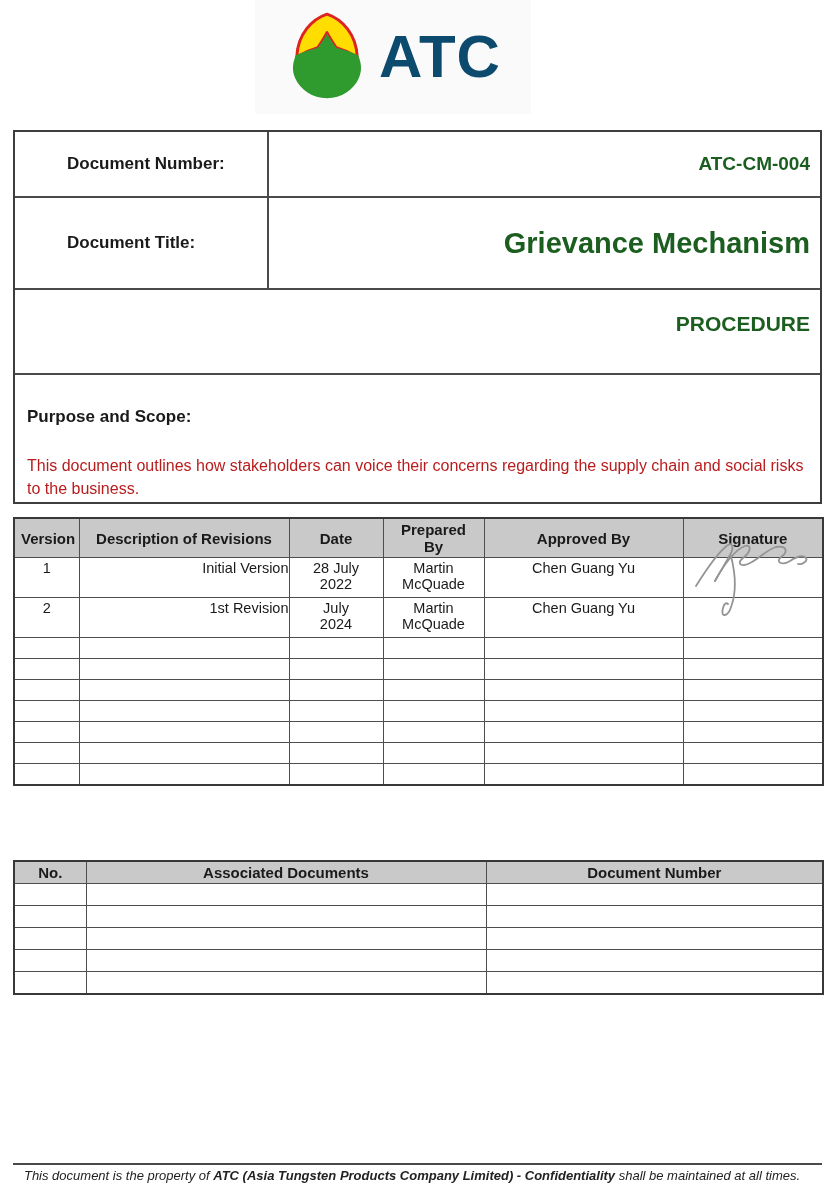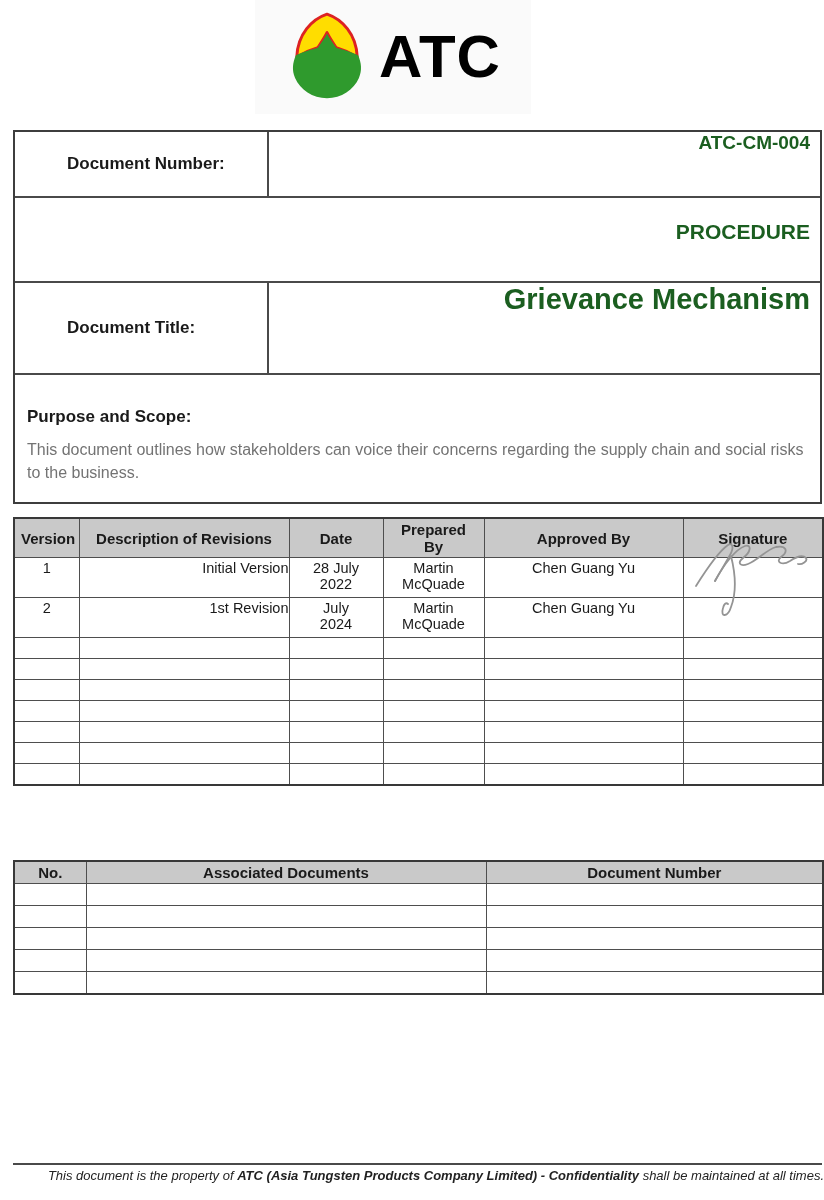--- a/index.html
+++ b/index.html
@@ -4,38 +4,38 @@
 <style>
   * { margin:0; padding:0; box-sizing:border-box; }
   html,body { background:#ffffff; }
   body { font-family:"Liberation Sans", sans-serif; color:#1a1a1a; }
   .page { position:relative; width:824px; height:1200px; margin:0 auto; background:#ffffff; overflow:hidden; }
 
   
   .logo-box { position:absolute; left:255px; top:0; width:276px; height:114px;
     background:#fafafa; display:flex; align-items:center; justify-content:center; gap:10px; }
   .logo-mark { width:84px; height:96px; flex:0 0 auto; }
-  .logo-text { font-size:60px; font-weight:800; color:#000000; letter-spacing:1px; line-height:1; }
+  .logo-text { font-size:60px; font-weight:800; color:#0c4a6e; letter-spacing:1px; line-height:1; }
 
   
   .doc-info { position:absolute; left:13px; top:130px; width:809px; border:2px solid #3d3d3d; }
   .di-row { display:flex; border-bottom:2px solid #4a4a4a; }
   .di-row:last-child { border-bottom:none; }
   .di-label { width:214px; border-right:2px solid #4a4a4a; display:flex; align-items:center;
     padding-left:12px; font-weight:bold; font-size:17px;margin-left:40px; }
-  .di-value { flex:1; display:flex; justify-content:flex-end; padding-right:10px; }
+  .di-value { flex:1; display:flex; align-items:center; justify-content:flex-end; padding-right:10px; }
   .row-number { height:66px; }
   .row-title { height:92px; }
   .num-value { font-size:19px; font-weight:bold; color:#1b5e20; }
   .title-value { font-size:29px; font-weight:bold; color:#1b5e20; }
   .row-type { height:85px; display:block; text-align:right; padding:22px 10px 0 0; }
   .type-value { font-size:21px; font-weight:bold; color:#1b5e20; }
   .row-purpose { height:127px; display:block; padding:32px 12px 0 12px; }
-  .purpose-heading { font-size:17px; font-weight:bold; margin-bottom:12px; }
-  .purpose-body { font-size:16px; line-height:1.42; color:#737373; }
+  .purpose-heading { font-size:17px; font-weight:bold; margin-bottom:28px; }
+  .purpose-body { font-size:16px; line-height:1.42; color:#b91c1c; }
 
   
   table.grid { position:absolute; left:13px; border-collapse:collapse; table-layout:fixed; width:809px; }
   table.grid td, table.grid th { border:1.5px solid #4e4e4e; font-size:14.5px; overflow:hidden; }
   table.grid { border:2px solid #383838; }
   table.grid th { background:#c9c9c9; font-weight:bold; font-size:15px; text-align:center; padding:2px 6px; }
   .rev-table { top:517px; }
   .assoc-table { top:860px; }
   .rev-table th { height:22px; }
   .assoc-table th { height:20px; }
@@ -45,21 +45,21 @@
   tr.data-row-2 td { height:40px; }
   tr.empty-row td { height:21px; }
   .assoc-table tr.empty-row td { height:22px; }
   .sig-cell { position:relative; }
 
   
   .signature-svg { position:absolute; left:690px; top:538px; width:124px; height:84px; pointer-events:none; }
 
   
   .footer-line { position:absolute; left:13px; top:1163px; width:809px; border-top:2px solid #4a4a4a; }
-  .footer-text { position:absolute; left:0; top:1168px; width:824px; text-align:right;
+  .footer-text { position:absolute; left:0; top:1168px; width:824px; text-align:center;
     font-size:13px; font-style:italic; color:#222; }
   .footer-text b { font-style:italic; }
 </style>
 </head>
 <body>
 
 <div class="page">
 
   <div class="logo-box">
     <svg class="logo-mark" viewBox="0 0 100 112">
@@ -74,28 +74,28 @@
     <span class="logo-text">ATC</span>
   </div>
 
   <div class="doc-info">
     <div class="di-row row-number">
       <div class="di-label">Document Number:</div>
       <div class="di-value">
           <span class="num-value">ATC-CM-004</span>
         </div>
     </div>
-    <div class="di-row row-type">
-      <span class="type-value">PROCEDURE</span>
-    </div>
     <div class="di-row row-title">
       <div class="di-label">Document Title:</div>
       <div class="di-value">
           <span class="title-value">Grievance Mechanism</span>
         </div>
+    </div>
+    <div class="di-row row-type">
+      <span class="type-value">PROCEDURE</span>
     </div>
     <div class="di-row row-purpose">
       <div class="purpose-heading">Purpose and Scope:</div>
       <div class="purpose-body">This document outlines how stakeholders can voice their concerns regarding the supply chain and social risks to the business.</div>
     </div>
   </div>
 
   <table class="grid rev-table">
     <colgroup>
         <col style="width:65px">

